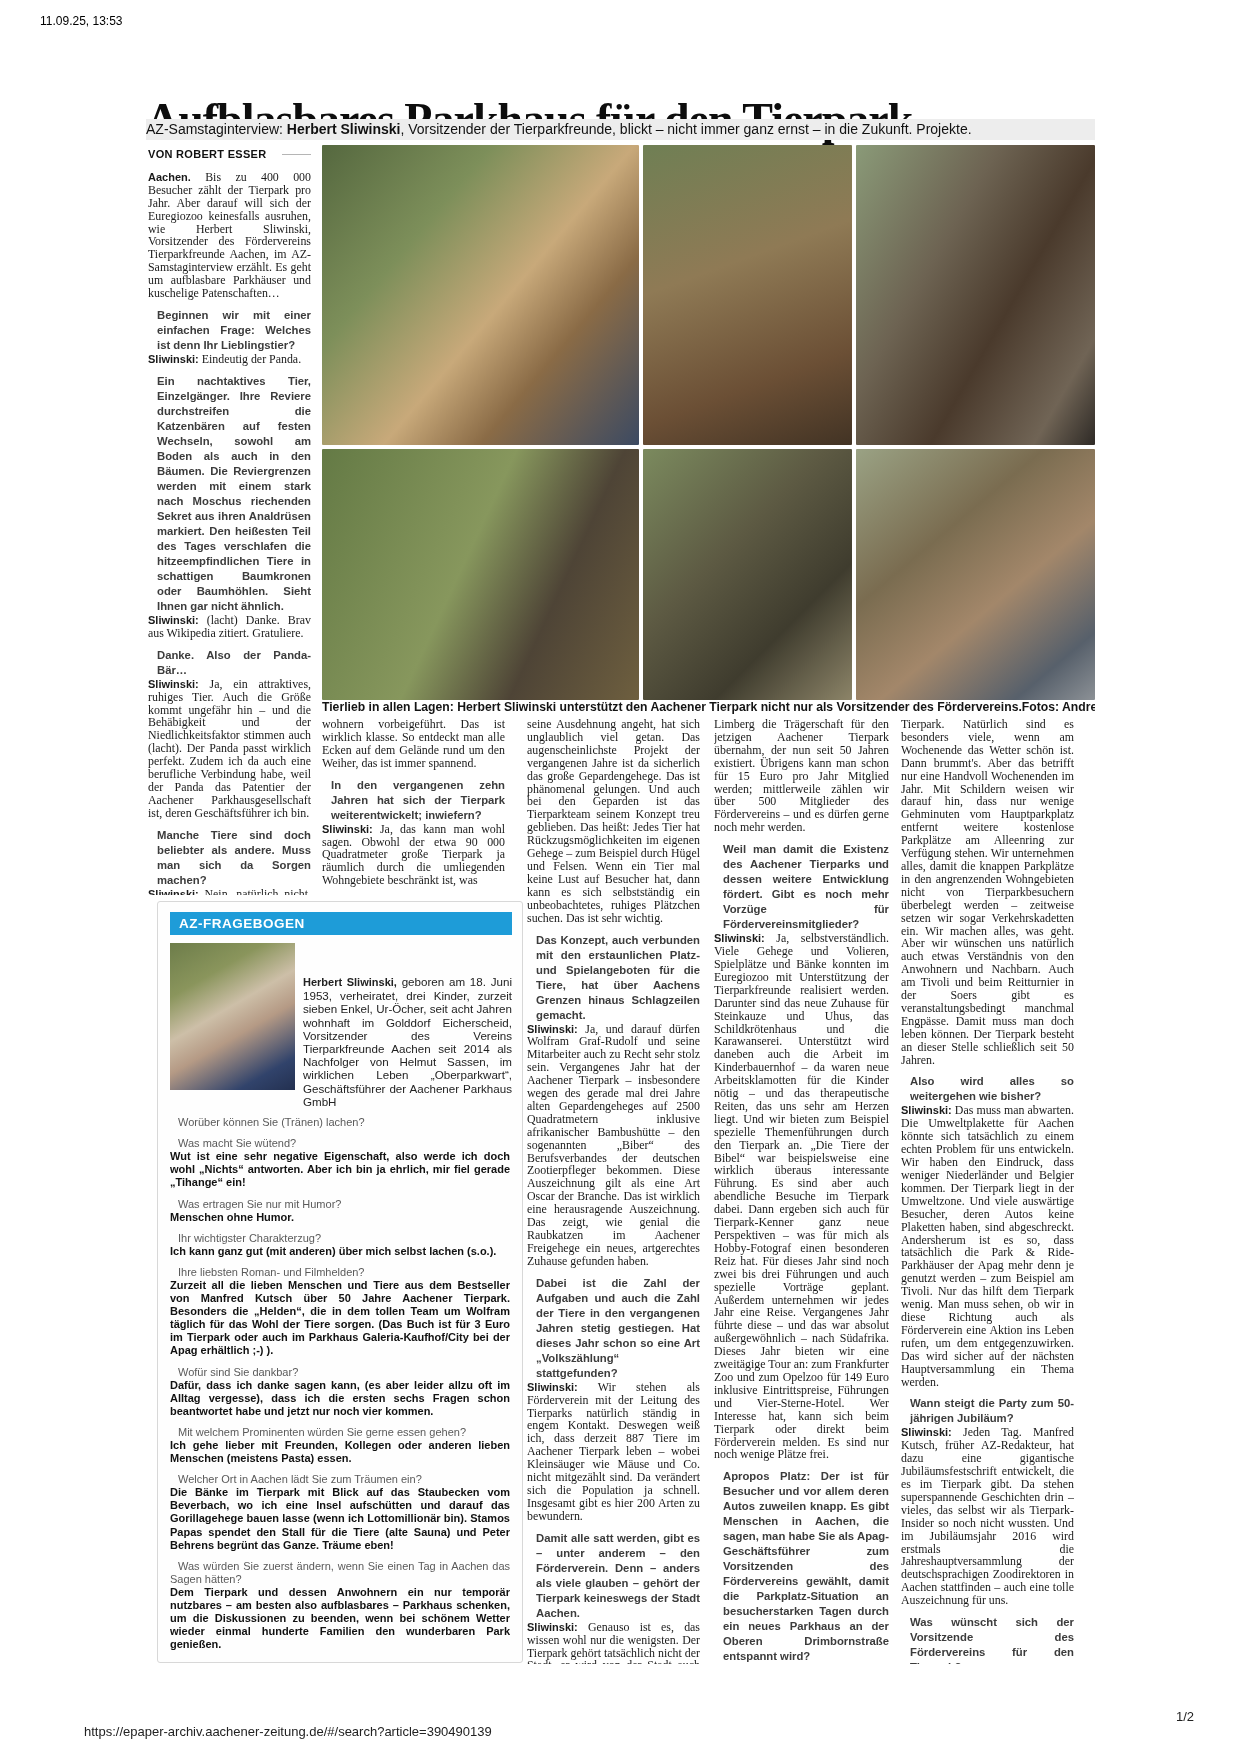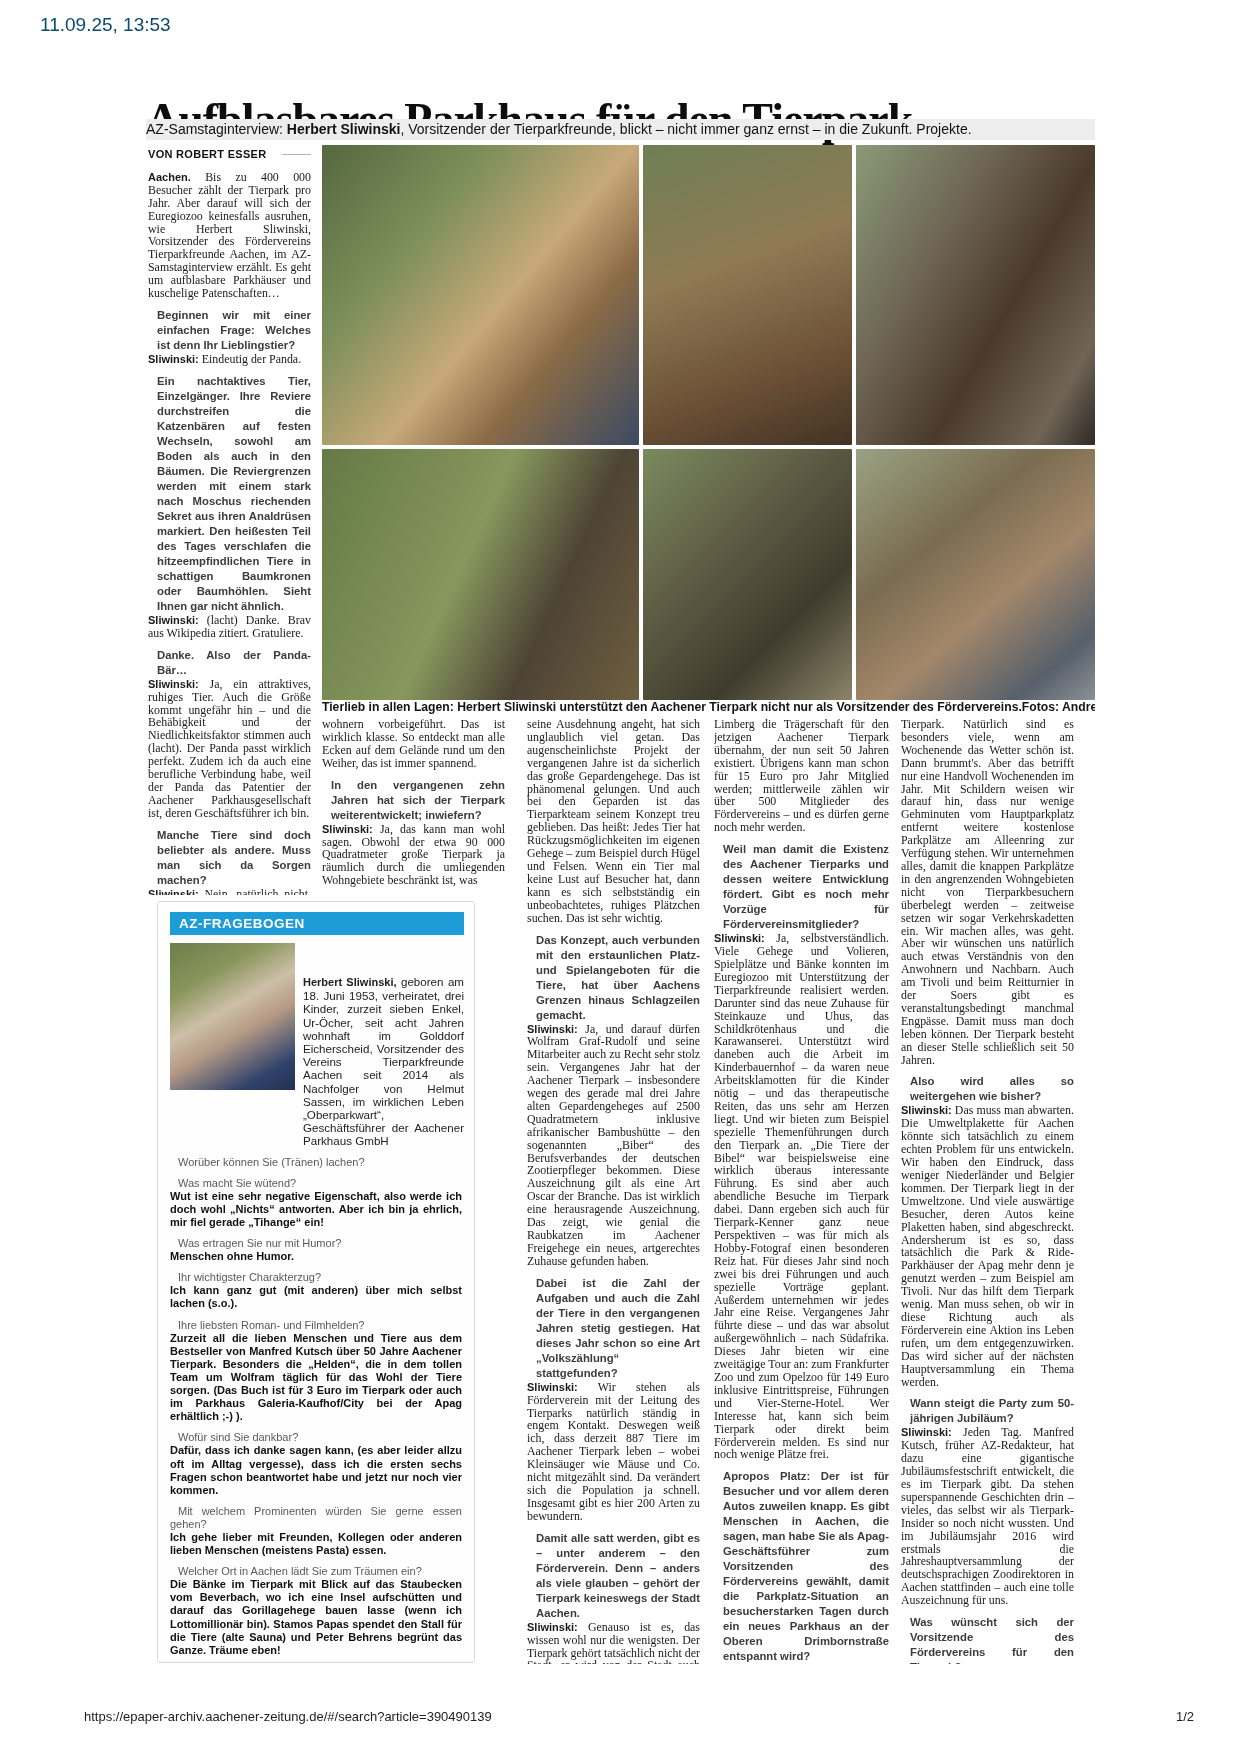--- a/index.html
+++ b/index.html
@@ -1,24 +1,24 @@
 <!DOCTYPE html>
 <html lang="de"><head>
 <meta charset="utf-8">
 <style>
   html,body{margin:0;padding:0;background:#fff;}
   .page{position:relative;width:1239px;height:1753px;background:#fff;overflow:hidden;
         font-family:"Liberation Serif",serif;color:#1a1a1a;}
   .chrome{position:absolute;left:0;top:0;width:1239px;height:40px;
-          font-family:"Liberation Sans",sans-serif;font-size:19px;color:#0c4a6e;}
+          font-family:"Liberation Sans",sans-serif;font-size:12px;color:#000000;}
   .chrome .dt{position:absolute;left:40px;top:14px;}
   .chrome .ttl{position:absolute;left:0;top:14px;width:1239px;text-align:center;}
   .footer{position:absolute;left:0;top:1705px;width:1239px;height:30px;
           font-family:"Liberation Sans",sans-serif;font-size:13px;color:#222;}
-  .footer .url{position:absolute;left:40px;top:4px;padding-left:44px;}
+  .footer .url{position:absolute;left:40px;top:19px;padding-left:44px;}
   .footer .pg{position:absolute;right:45px;top:4px;}
 
   .headline{position:absolute;left:146px;top:62px;width:950px;
             font-family:"Liberation Serif",serif;font-weight:700;font-size:46px;
             letter-spacing:-1px;color:#0d0d0d;white-space:nowrap;}
   .subband{position:absolute;left:146px;top:119px;width:949px;height:21px;background:#ededed;
            font-family:"Liberation Sans",sans-serif;font-size:14px;color:#111;
            line-height:21px;white-space:nowrap;overflow:hidden;}
   .subband b{font-weight:700;}
 
@@ -54,21 +54,21 @@
        background:linear-gradient(115deg,#647a45 0%,#87975d 45%,#4e4436 70%,#6e5f3f 100%);}
   .ph5{left:321px;top:304px;width:209px;height:251px;
        background:linear-gradient(135deg,#7b8a5e 0%,#5d5a43 40%,#3f3c2e 70%,#8c8468 100%);}
   .ph6{left:534px;top:304px;width:239px;height:251px;
        background:linear-gradient(140deg,#9aa284 0%,#7a6c50 35%,#a3876a 60%,#57606b 85%,#8c9196 100%);}
 
   .caption{position:absolute;left:322px;top:700px;width:773px;height:16px;
            font-family:"Liberation Sans",sans-serif;font-weight:600;font-size:12.2px;color:#141414;
            display:flex;justify-content:space-between;white-space:nowrap;overflow:hidden;}
 
-  .fbox{position:absolute;left:157px;top:901px;width:318px;height:762px;
+  .fbox{position:absolute;left:157px;top:901px;width:366px;height:762px;
         border:1px solid #d8d8d8;border-radius:3px;background:#fefefe;
         box-sizing:border-box;padding:0 0 0 0;overflow:hidden;}
   .fbar{margin:10px 10px 8px 12px;height:23px;background:#1e9cd8;color:#fff;
         font-family:"Liberation Sans",sans-serif;font-weight:700;font-size:13.5px;
         letter-spacing:.5px;line-height:23px;padding-left:9px;}
   .fbio{display:flex;gap:8px;margin:0 10px 6px 12px;}
   .portrait{flex:0 0 125px;height:147px;
             background:linear-gradient(150deg,#6d7d4a 0%,#8a955c 25%,#cdbfa8 45%,#b59a85 60%,#31436b 85%,#233050 100%);}
   .fbio .biotext{font-family:"Liberation Sans",sans-serif;font-size:11.6px;line-height:13.2px;
                  color:#222;text-align:justify;margin-top:32px;}

